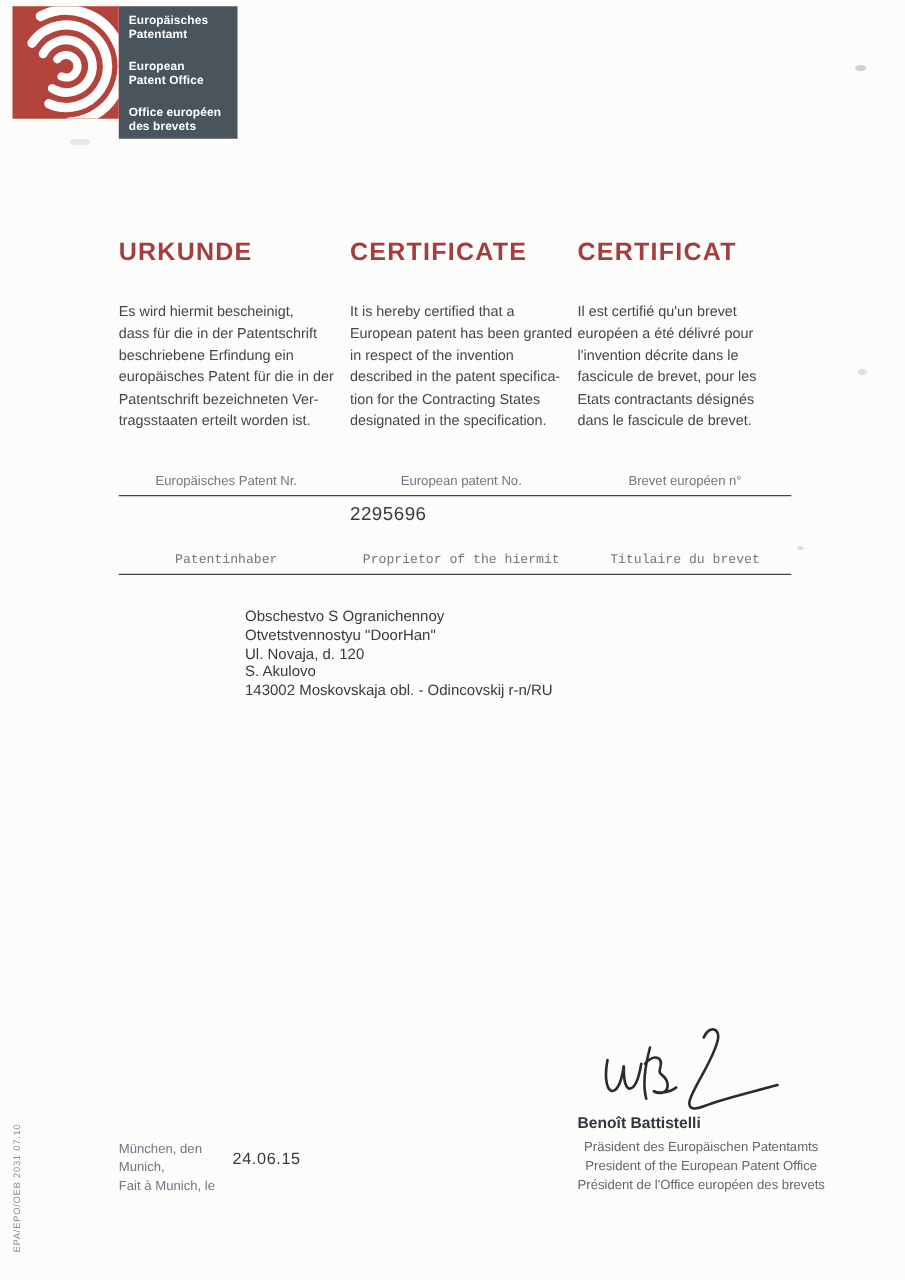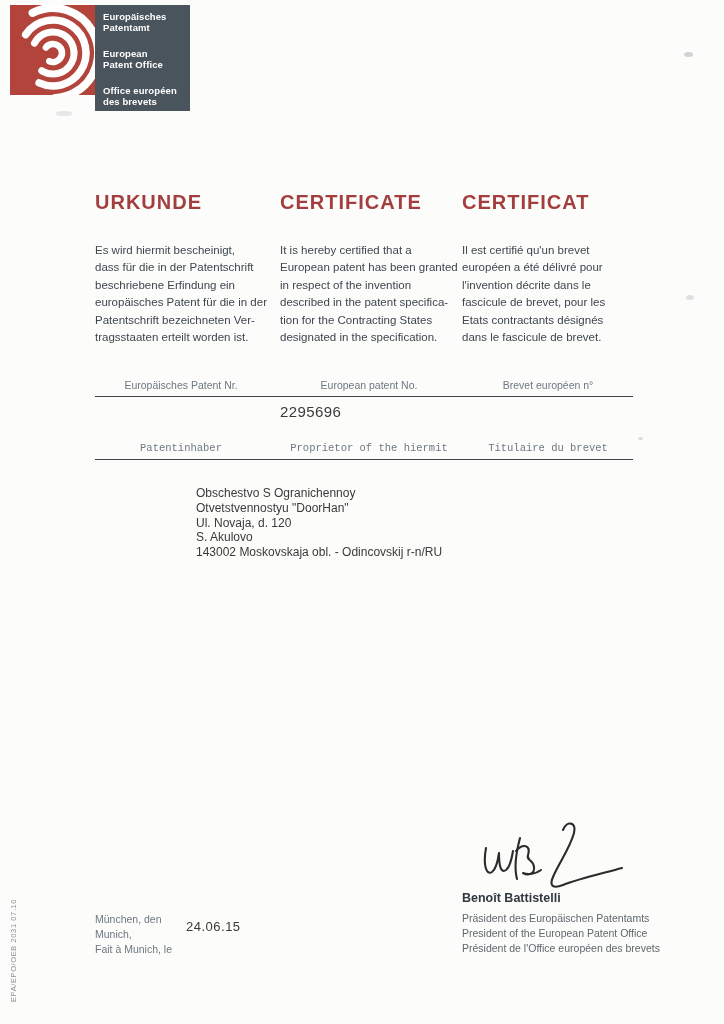--- a/index.html
+++ b/index.html
@@ -47,21 +47,21 @@
   .rule{position:absolute;left:95px;width:538px;height:0;border-top:1.6px solid var(--rule);}
   .rule-1{top:396px;}
   .rule-2{top:459px;}
   
   .patent-number{position:absolute;left:280px;top:403px;font-size:15px;color:var(--typed);letter-spacing:.4px;}
   .address{position:absolute;left:185px;top:486px;font-size:12px;line-height:1.23;color:var(--typed);white-space:pre-line;margin-left:11px;}
   .date-value{position:absolute;left:186px;top:919px;font-size:13px;color:var(--typed);letter-spacing:.5px;}
   
   .signature-svg{position:absolute;left:462px;top:818px;width:172px;height:90px;}
   .signer-name{position:absolute;left:462px;top:891px;font-size:12.5px;font-weight:bold;color:#303840;}
-  .signer-titles{position:absolute;left:462px;top:911px;font-size:10.5px;line-height:1.42;color:#5f676d;white-space:pre-line;}
+  .signer-titles{position:absolute;left:462px;top:911px;font-size:10.5px;line-height:1.42;color:#5f676d;white-space:pre-line;text-align:center;}
   
   .place-labels{position:absolute;left:95px;top:912px;font-size:10.5px;line-height:1.42;color:var(--label-gray);white-space:pre-line;}
   
   .artifact{position:absolute;background:#9aa0a4;border-radius:50%;}
   .a1{left:684px;top:52px;width:9px;height:5px;opacity:.45;}
   .a2{left:56px;top:111px;width:16px;height:5px;opacity:.22;border-radius:40%;}
   .a3{left:686px;top:295px;width:8px;height:5px;opacity:.3;}
   .a4{left:638px;top:437px;width:5px;height:3px;opacity:.35;}
 </style>
 </head>

